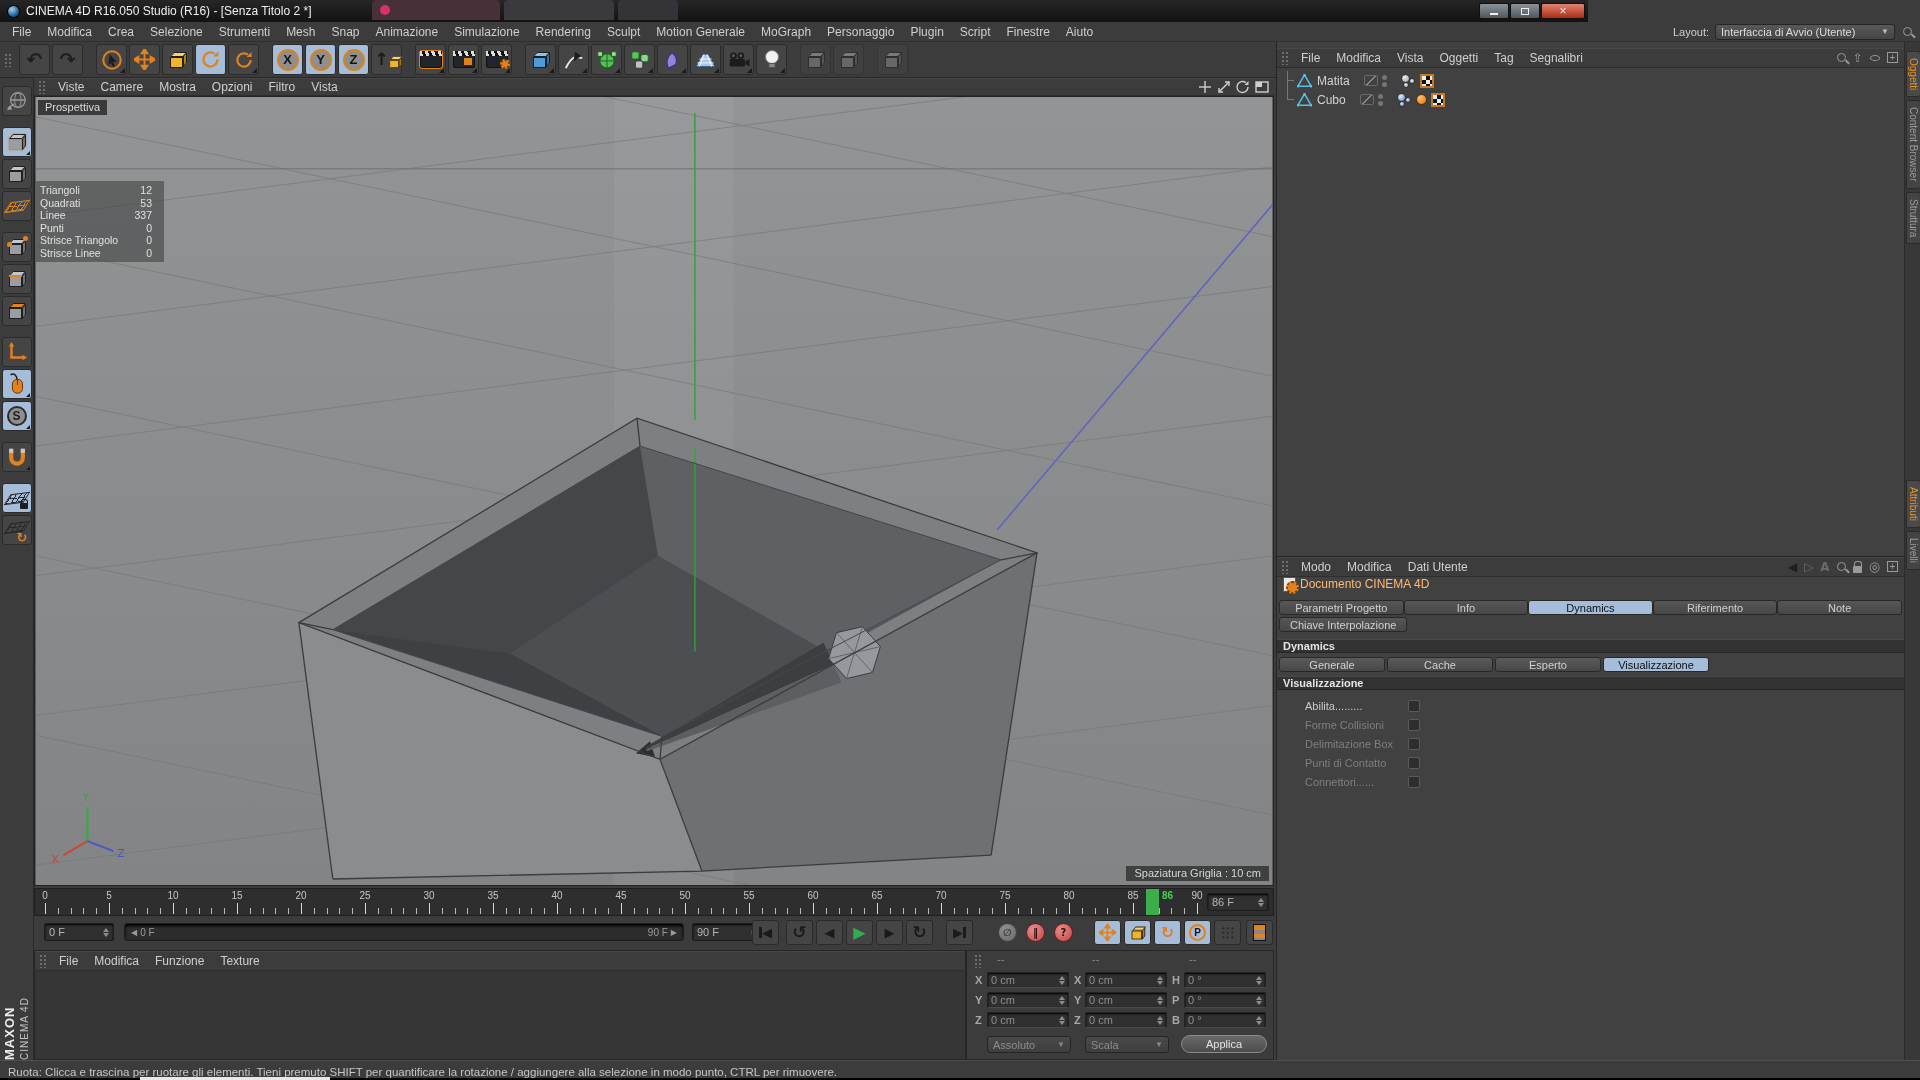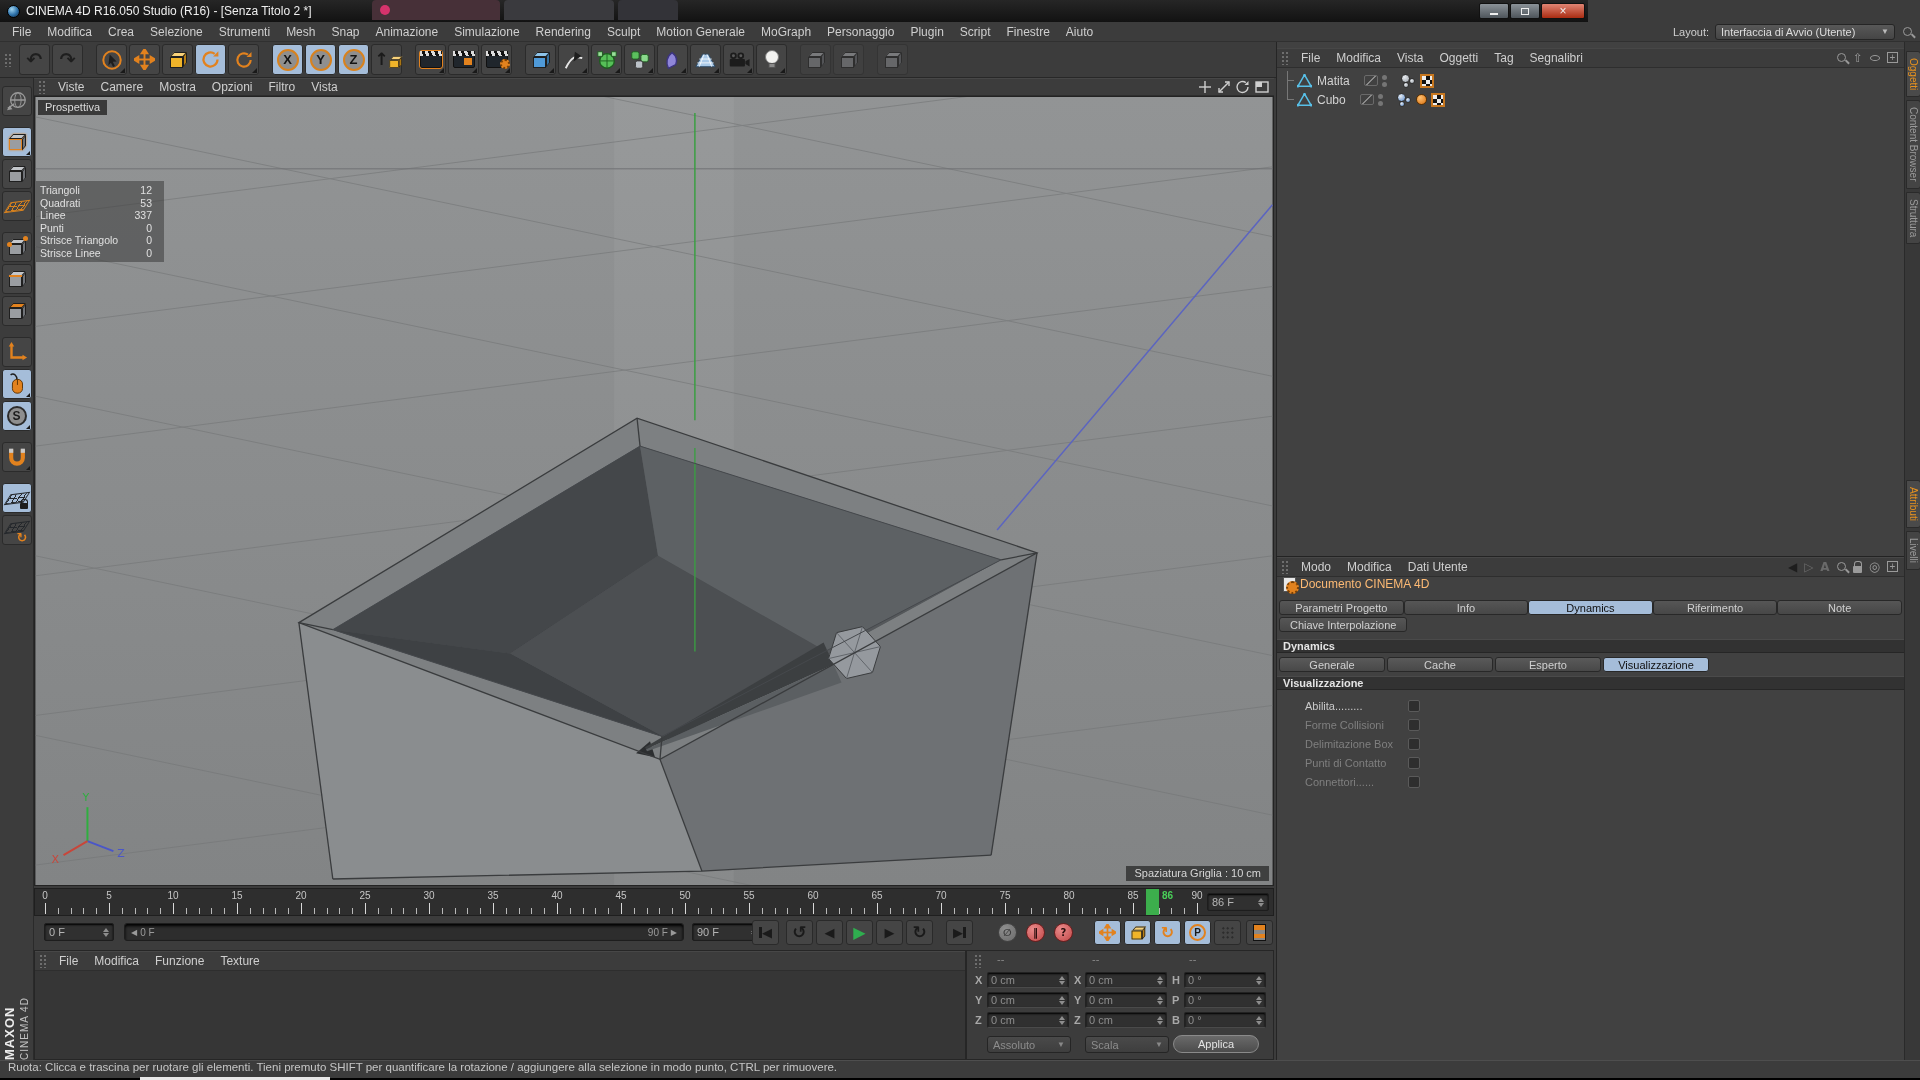--- a/index.html
+++ b/index.html
@@ -192,21 +192,21 @@
      border-bottom-color:#4a4a4a;border-radius:2px;display:flex;align-items:center;
      font-size:11px;color:#8d8d8d;padding:0 3px;box-shadow:inset 0 1px 2px #000;}
   .cdrop{position:absolute;width:84px;height:17px;background:linear-gradient(#4a4a4a,#3e3e3e);
      border:1px solid #252525;border-radius:3px;display:flex;align-items:center;
      font-size:11px;color:#8d8d8d;padding:0 5px;}
   .cdrop .dd{margin-left:auto;font-size:8px;color:#888;}
   #applybtn{position:absolute;width:86px;height:18px;border-radius:9px;background:linear-gradient(#6a6a6a,#4c4c4c);
      border:1px solid #8a8a8a;color:#e4e4e4;font-size:11px;display:flex;align-items:center;justify-content:center;}
   
   #statusbar{left:0;top:1060px;width:1920px;height:18px;background:var(--bg);border-top:1px solid #4e4e4e;
-     display:flex;align-items:flex-start;padding-left:8px;font-size:11.5px;color:#c6c6c6;}
+     display:flex;align-items:flex-end;padding-left:8px;font-size:11.5px;color:#c6c6c6;}
   #taskstrip{left:0;top:1078px;width:1920px;height:2px;background:#000;}
   #taskpeek{left:140px;top:1077px;width:190px;height:3px;background:#e8e8e8;}
   
   .i-search{position:relative;width:9px;height:9px;border:1.5px solid #9a9a9a;border-radius:50%;}
   .i-search::after{content:"";position:absolute;left:7px;top:7px;width:5px;height:1.5px;background:#9a9a9a;transform:rotate(45deg);}
   .i-lock{position:relative;width:9px;height:7px;background:#9a9a9a;border-radius:1px;margin-top:5px;}
   .i-lock::before{content:"";position:absolute;left:1.5px;top:-5px;width:6px;height:5px;border:1.5px solid #9a9a9a;border-bottom:none;border-radius:3px 3px 0 0;}
   .i-plusbox{width:11px;height:11px;border:1px solid #9a9a9a;color:#9a9a9a;font-size:10px;line-height:9px;text-align:center;}
 </style>
 </head>
@@ -1088,21 +1088,21 @@
       </div>
 
     <div class="cdrop" style="left:20px;top:85px;">
         <span>Assoluto</span>
         <span class="dd">▼</span>
       </div>
     <div class="cdrop" style="left:118px;top:85px;">
         <span>Scala</span>
         <span class="dd">▼</span>
       </div>
-    <div id="applybtn" style="left:206px;top:84px;">
+    <div id="applybtn" style="left:214px;top:84px;">
         <span>Applica</span>
       </div>
   </div>
 
   <div id="statusbar" class="abs">
     <span>Ruota: Clicca e trascina per ruotare gli elementi. Tieni premuto SHIFT per quantificare la rotazione / aggiungere alla selezione in modo punto, CTRL per rimuovere.</span>
   </div>
   <div id="taskstrip" class="abs"></div>
   <div id="taskpeek" class="abs"></div>
 

